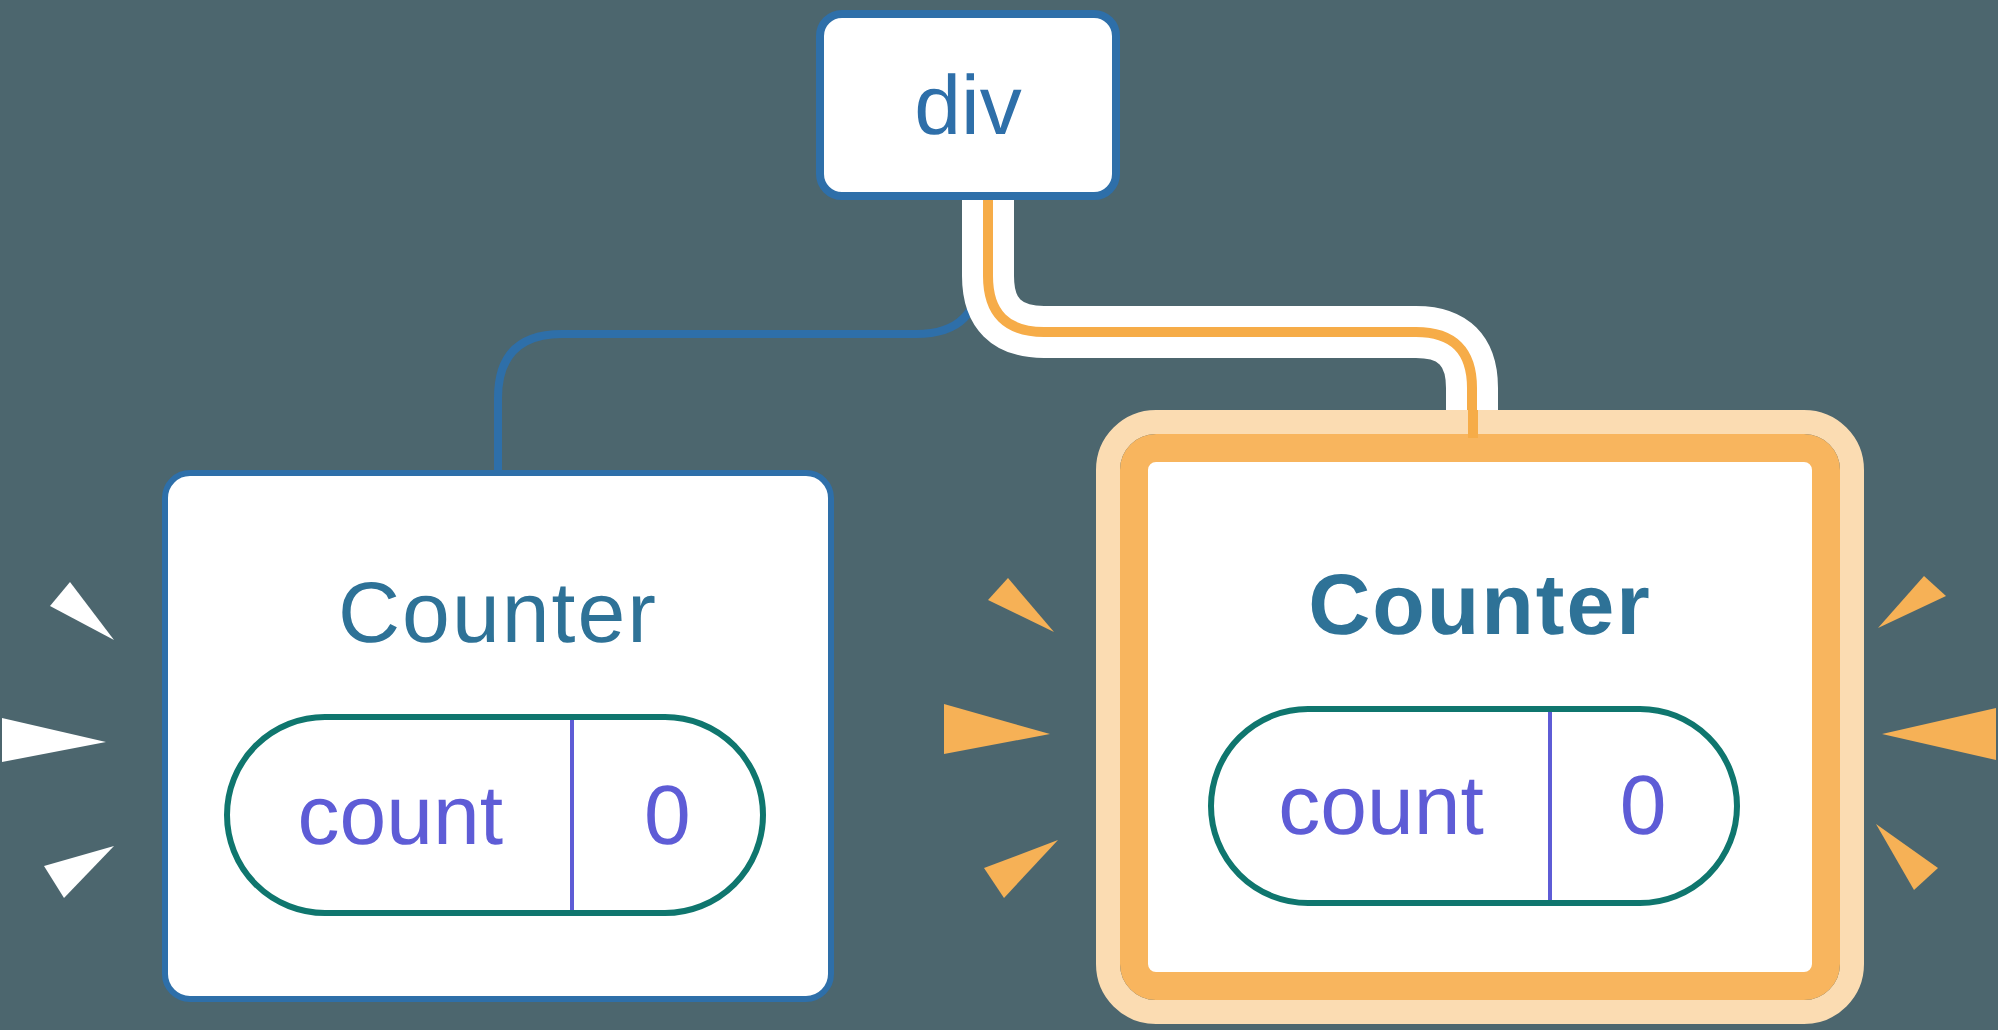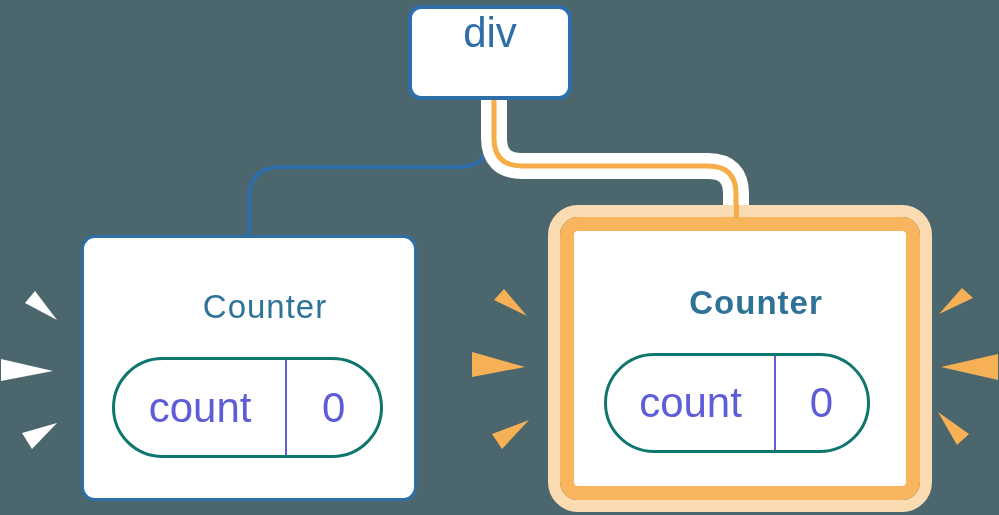--- a/index.html
+++ b/index.html
@@ -11,33 +11,33 @@
   .layer{position:absolute;left:0;top:0;z-index:0;}
   .edge-blue{fill:none;stroke:#2E6FA9;stroke-width:4;}
   .edge-white{fill:none;stroke:#FFFFFF;stroke-width:26;}
   .edge-orange{fill:none;stroke:#F6AC48;stroke-width:5;}
   .sp-white polygon{fill:#FFFFFF;}
   .sp-orange polygon{fill:#F6B156;}
 
   .node{position:absolute;background:#FFFFFF;box-sizing:border-box;z-index:1;}
 
   .div-node{
-    left:408px;top:5px;width:164px;height:95px;
+    left:408px;top:5px;width:152px;height:95px;
     border:4px solid #2E6FA9;border-radius:13px;
-    display:flex;justify-content:center;
+    display:flex;align-items:center;justify-content:center;
   }
   .div-label{color:#2E6FA9;font-size:42px;font-weight:500;}
 
   .counter-left{
     left:81px;top:235px;width:336px;height:266px;
     border:3px solid #2E6FA9;border-radius:14px;
   }
   .counter-title{
-    position:absolute;left:16px;top:44px;width:100%;
-    text-align:center;color:#2E7297;font-size:33px;font-weight:500;
+    position:absolute;left:0;top:44px;width:100%;
+    text-align:center;color:#2E7297;font-size:43px;font-weight:500;
     letter-spacing:1px;line-height:50px;
   }
   .counter-title.bold{font-weight:700;top:47px;}
 
   .pill{
     position:absolute;display:flex;box-sizing:border-box;
     border:3px solid #0f766e;border-radius:60px;background:#FFFFFF;
     color:#5E5CD6;font-size:42px;
   }
   .pill-l{left:28px;top:119px;width:271px;height:101px;}

